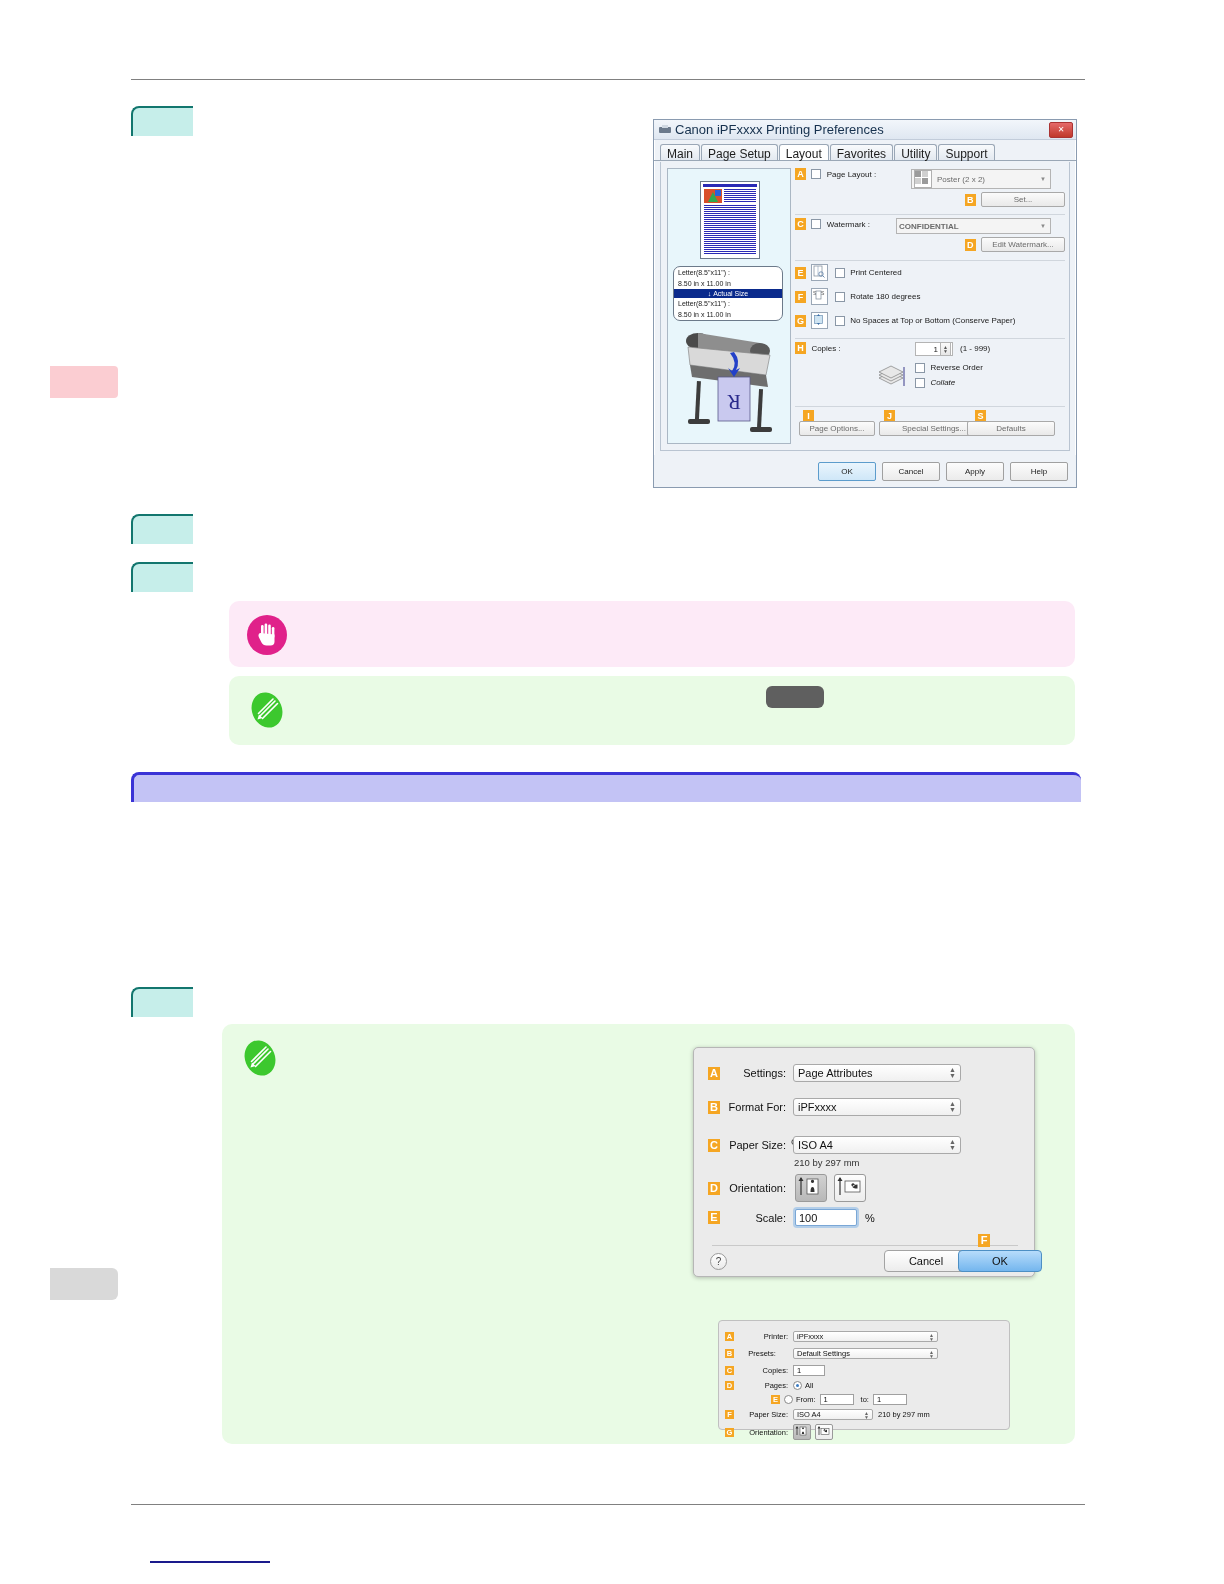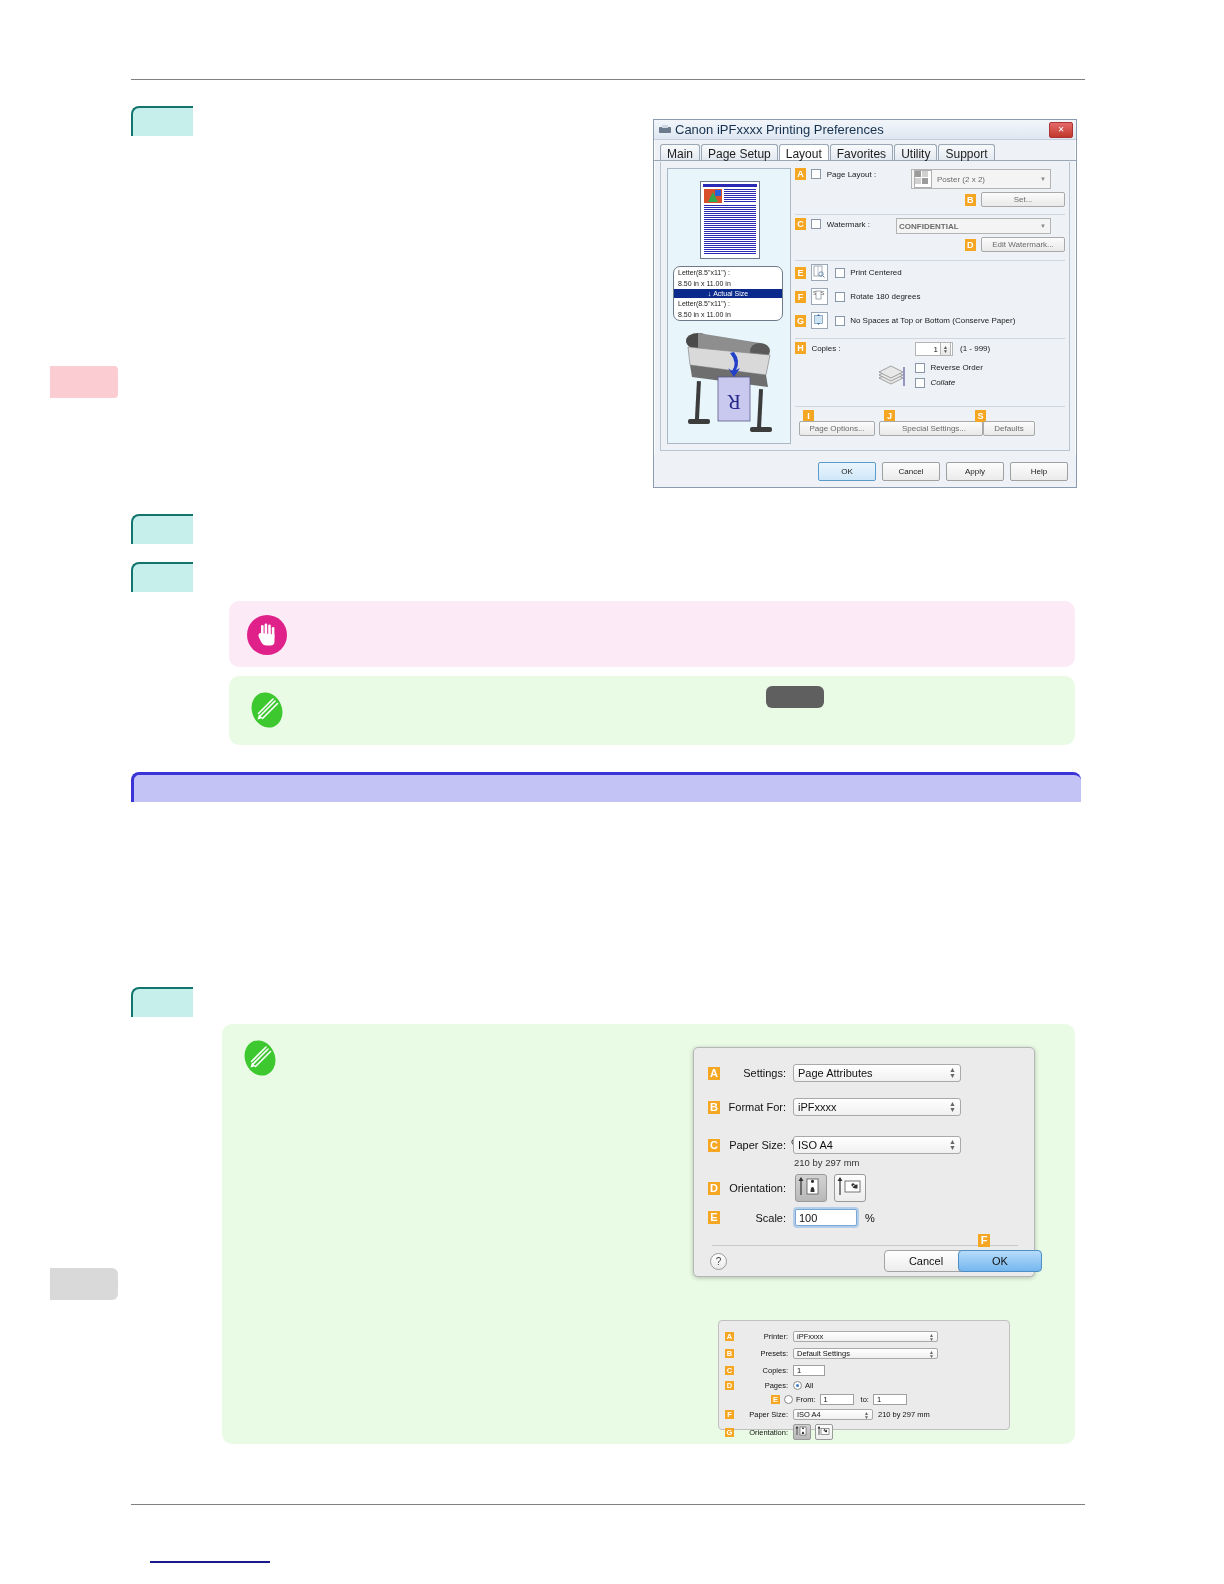--- a/index.html
+++ b/index.html
@@ -438,21 +438,21 @@
         <span class="btn" style="position:absolute;left:4px;top:11px;width:76px;">Page Options...</span>
 
         <span style="position:absolute;left:89px;top:0;">
           <span class="abadge">J</span>
         </span>
         <span class="btn" style="position:absolute;left:84px;top:11px;width:104px;padding-left:6px;">Special Settings...</span>
 
         <span style="position:absolute;left:180px;top:0;">
           <span class="abadge">S</span>
         </span>
-        <span class="btn" style="position:absolute;left:172px;top:11px;width:52px;margin-left:16px;">Defaults</span>
+        <span class="btn" style="position:absolute;left:172px;top:11px;width:88px;">Defaults</span>
       </div>
     </div>
   </div>
 
   <div class="win-footer">
     <span class="fbtn primary">OK</span>
     <span class="fbtn">Cancel</span>
     <span class="fbtn">Apply</span>
     <span class="fbtn">Help</span>
   </div>
@@ -533,21 +533,21 @@
     <span class="pbadge">A</span>
     <span style="width:52px;text-align:right;">Printer:</span>
     <span class="ppop" style="margin-left:5px;width:145px;">
       <span>iPFxxxx</span>
       <span class="st">▲<br>▼</span>
     </span>
   </div>
 
   <div style="position:absolute;left:6px;top:27px;width:278px;display:flex;align-items:center;">
     <span class="pbadge">B</span>
-    <span style="width:52px;text-align:right;">Presets:</span>
+    <span style="width:52px;text-align:center;">Presets:</span>
     <span class="ppop" style="margin-left:5px;width:145px;">
       <span>Default Settings</span>
       <span class="st">▲<br>▼</span>
     </span>
   </div>
 
   <div style="position:absolute;left:6px;top:44px;width:278px;display:flex;align-items:center;">
     <span class="pbadge">C</span>
     <span style="width:52px;text-align:right;">Copies:</span>
     <span class="pfield" style="margin-left:5px;width:32px;">

